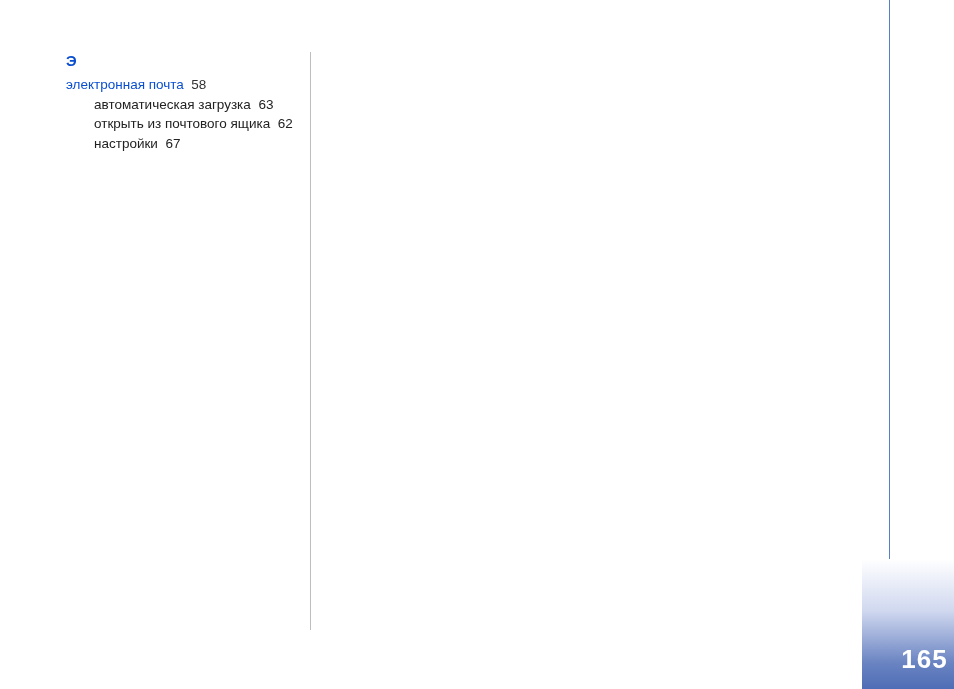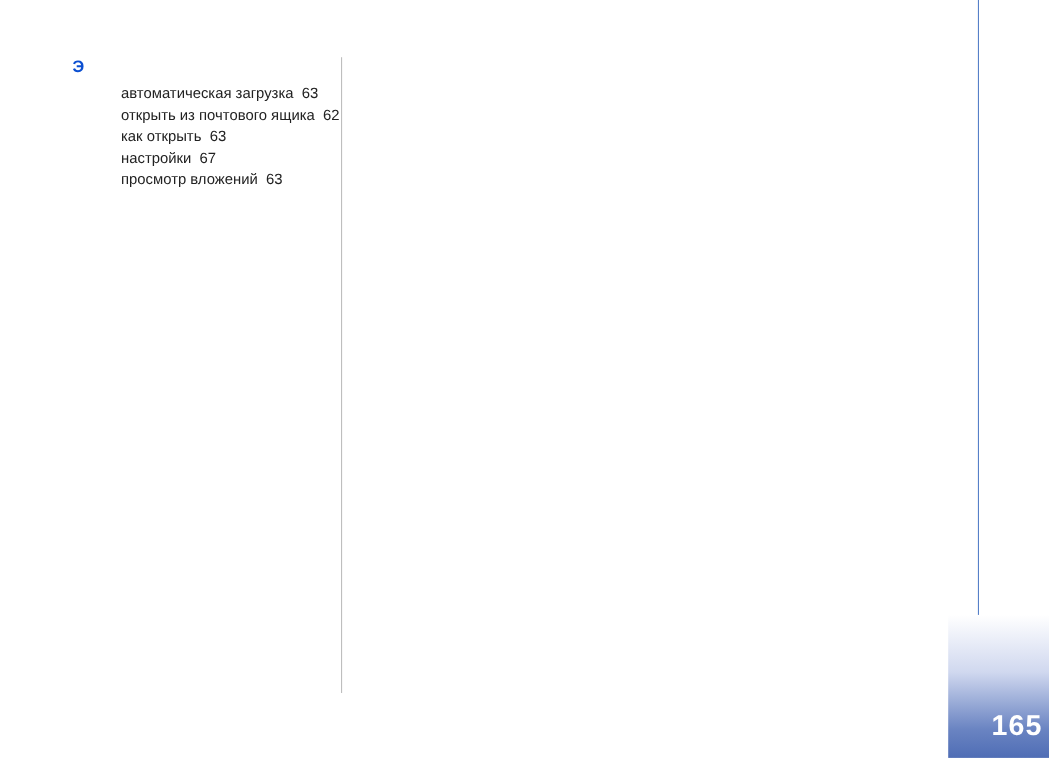--- a/index.html
+++ b/index.html
@@ -76,57 +76,53 @@
     }
     .index-heading {
       color: #0b4fd1;
       font-size: 13.5px;
       line-height: 1.45;
     }
     .index-heading .page {
       color: #333;
     }
     .index-sub {
-      margin-left: 44px;
+      margin-left: 28px;
       color: #222;
       font-size: 13.5px;
       line-height: 1.45;
     }
   </style>
 </head>
 <body>
 
 <div class="right-border"></div>
 
 <div class="page-number-block">
   <span class="page-number">165</span>
 </div>
 
 <div class="column-divider"></div>
 
 <div class="content">
   <div class="columns">
     <div class="column left">
       <div class="section-letter">Э</div>
+      <div class="index-heading">
+        <span>электронная почта</span>
+        <span class="page">&nbsp;</span><span class="page">58</span>
+      </div>
       <div class="index-sub">
         <span>автоматическая загрузка</span>
         <span>&nbsp;</span><span>63</span>
       </div>
       <div class="index-sub">
         <span>открыть из почтового ящика</span>
         <span>&nbsp;</span><span>62</span>
       </div>
       <div class="index-sub">
-        <span>как открыть</span>
-        <span>&nbsp;</span><span>63</span>
-      </div>
-      <div class="index-sub">
         <span>настройки</span>
         <span>&nbsp;</span><span>67</span>
-      </div>
-      <div class="index-sub">
-        <span>просмотр вложений</span>
-        <span>&nbsp;</span><span>63</span>
       </div>
     </div>
     <div class="column"></div>
   </div>
 </div>
 
 </body></html>

